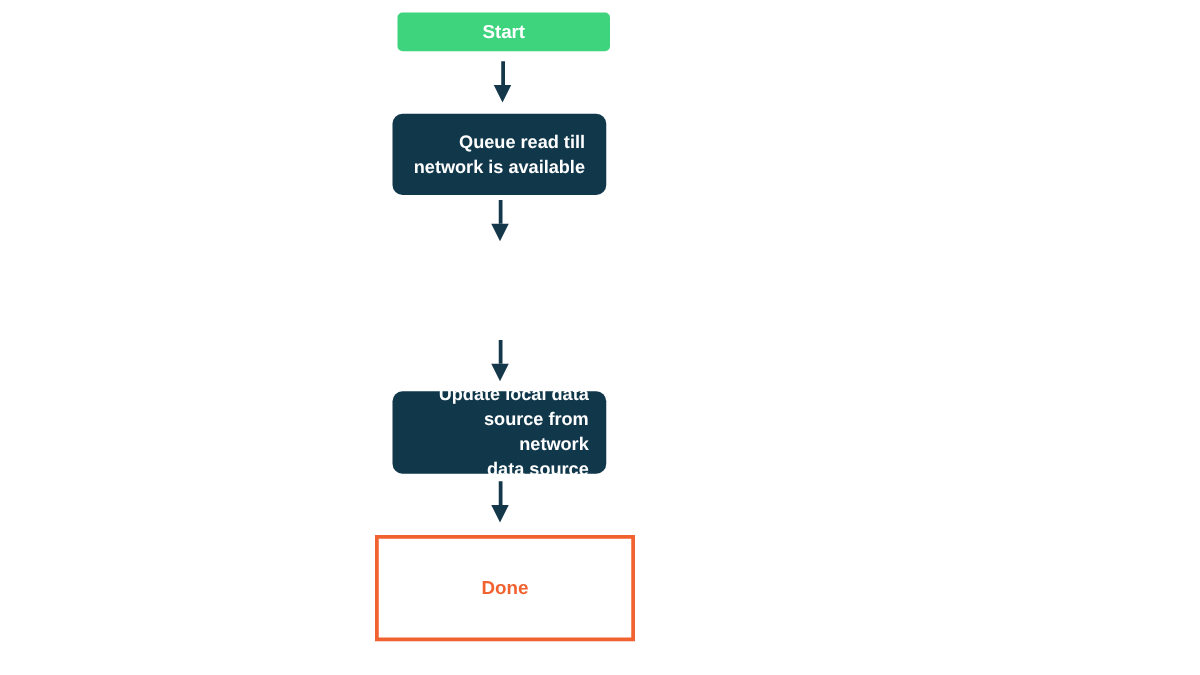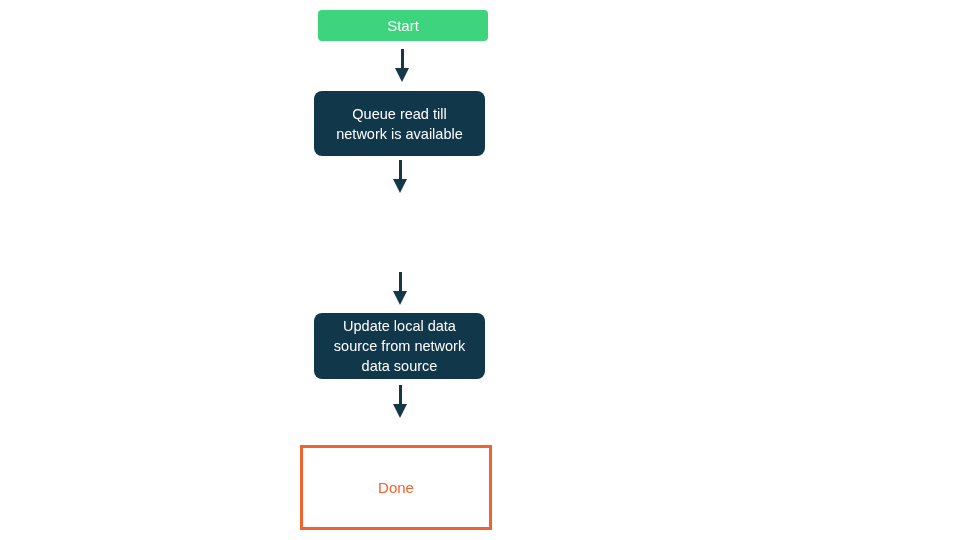--- a/index.html
+++ b/index.html
@@ -21,42 +21,43 @@
   }
   .canvas { position: absolute; inset: 0; }
 
   .node {
     position: absolute;
     display: flex; align-items: center; justify-content: center;
     text-align: center; box-sizing: border-box;
   }
   .node-label {
     white-space: pre-line;
-    font-size: 14.5px; line-height: 20px;
+    font-size: 14.5px; line-height: 20px; font-weight: bold;
   }
 
   .node.start {
     left: 318px; top: 10px; width: 170px; height: 31px;
     background: var(--start-fill); color: var(--start-text);
     border-radius: 4px;
   }
   .node.start .node-label { font-size: 15px; line-height: 16px; }
 
   .node.process {
     left: 314px; width: 171px;
     background: var(--process-fill); color: var(--process-text);
     border-radius: 8px;
     padding: 0 14px;
+    text-align: right;
   }
   .node.p1 { top: 91px;  height: 65px; }
   .node.p2 { top: 202px; height: 66px; }
   .node.p3 { top: 313px; height: 66px; }
 
   .node.done {
-    left: 300px; top: 445px; width: 192px; height: 85px;
+    left: 300px; top: 428px; width: 208px; height: 85px;
     background: var(--background);
     border: 3px solid var(--done-border);
     color: var(--done-text);
   }
   .node.done .node-label { font-size: 15px; }
 
   .arrow {
     position: absolute; width: 14px;
     display: flex; flex-direction: column; align-items: center;
   }

